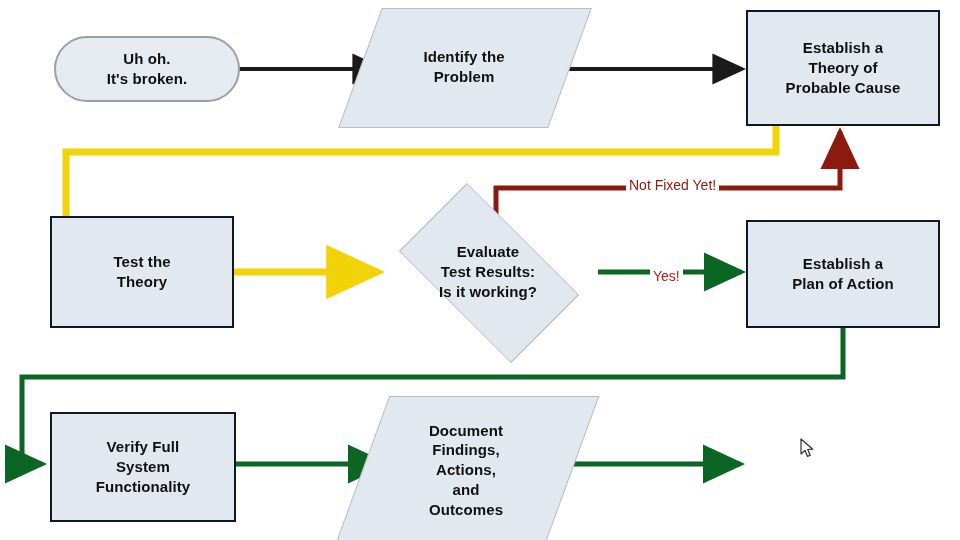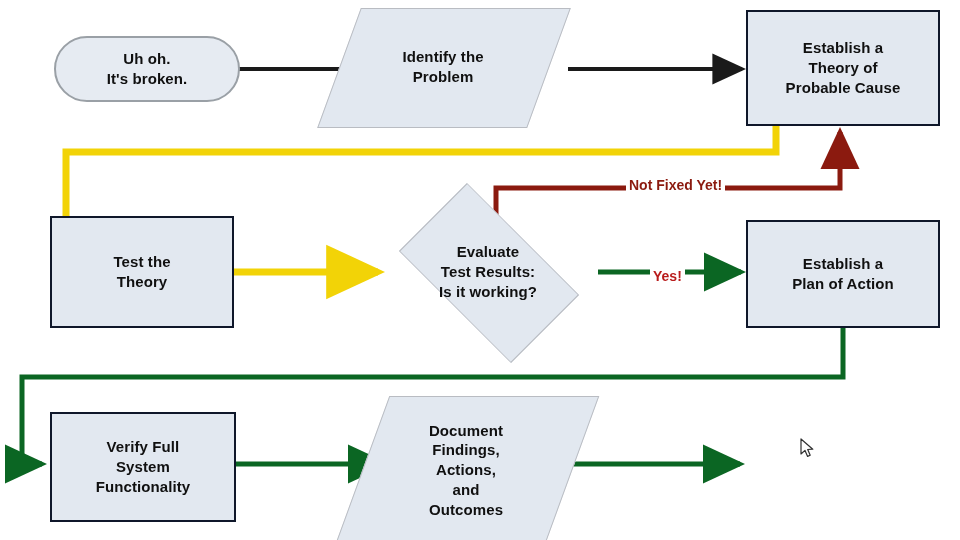--- a/index.html
+++ b/index.html
@@ -84,21 +84,21 @@
     height: 128px;
     margin-left: -64px;
     margin-top: -64px;
     background: #e2e8f0;
     border: 1px solid #b9bcc2;
     transform: rotate(45deg) scaleX(1.22) scaleY(0.74);
     z-index: 1;
   }
   .edge-label {
     position: absolute;
-    font-weight: bold;
+    font-weight: normal;
     font-size: 14px;
     background: #ffffff;
     padding: 0 3px;
     z-index: 5;
     white-space: nowrap;
   }
   #cursor {
     position: absolute;
     z-index: 9;
     pointer-events: none;
@@ -159,21 +159,21 @@
 
     <g>
       <path d="M570,464 L740,464" stroke="#0b6623" stroke-width="5" fill="none" marker-end="url(#ah-green)"></path>
     </g>
   </svg>
 
   <div class="node stadium" style="left:54px; top:36px; width:186px; height:66px;">
     <span class="label">Uh oh.<br>It's broken.</span>
   </div>
 
-  <div class="node para" style="left:339px; top:8px; width:208px; height:118px;align-items:center;">
+  <div class="node para" style="left:360px; top:8px; width:208px; height:118px;align-items:center;">
     <span class="skew"></span>
     <span class="label">Identify the<br>Problem</span>
   </div>
 
   <div class="node rect" style="left:746px; top:10px; width:194px; height:116px;">
     <span class="label">Establish a<br>Theory of<br>Probable Cause</span>
   </div>
 
   <div class="node diamond" style="left:378px; top:208px; width:220px; height:128px;">
     <span class="rot"></span>

